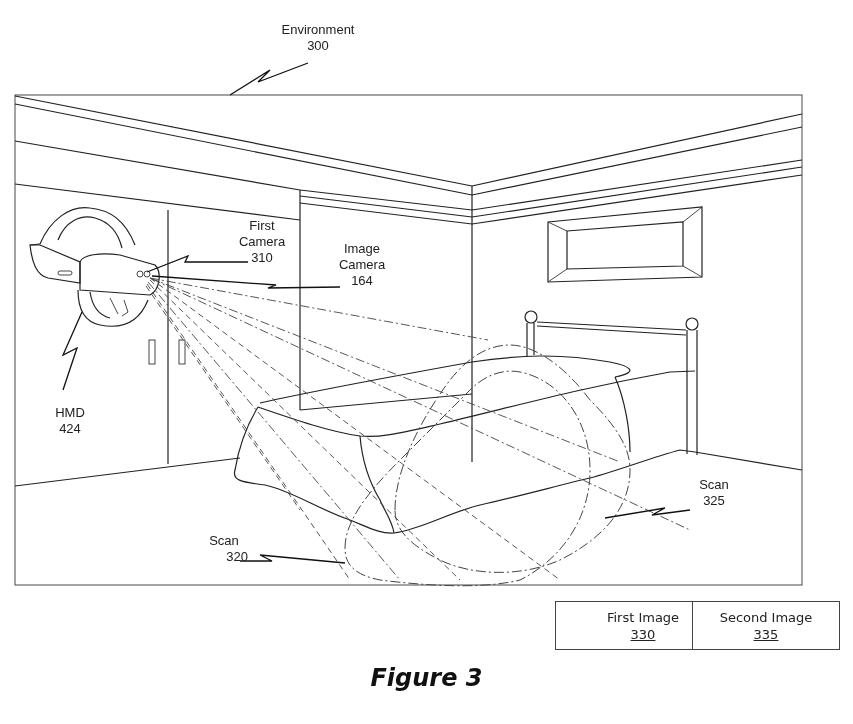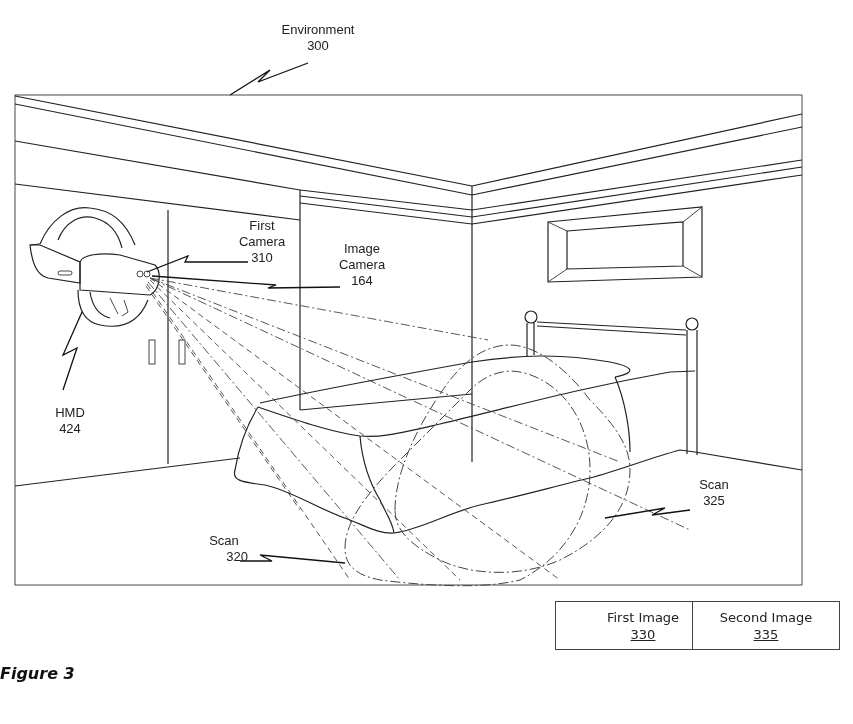--- a/index.html
+++ b/index.html
@@ -6,23 +6,23 @@
   body { width: 853px; height: 724px; position: relative; overflow: hidden;
          font-family: "Liberation Sans", sans-serif; color: #111; }
   #figure { position: absolute; left: 0; top: 0; }
   .lbl { position: absolute; font-family: Liberation Sans, sans-serif; font-size: 13px;
          line-height: 16px; text-align: center; color: #222; white-space: nowrap; }
   .lbl span { display: block; }
   .box { position: absolute; border: 1px solid #444; background: #fff;
          font-family: "DejaVu Sans", sans-serif; font-size: 13px; text-align: center;
          line-height: 17px; color: #222; box-sizing: border-box; padding-top: 7px; }
   .box .num { text-decoration: underline; display: block; }
-  .caption { position: absolute; left: 0; width: 853px; top: 664px; 
+  .caption { position: absolute; left: 0; width: 853px; top: 664px; text-align: center;
              font-family: "DejaVu Sans", sans-serif; font-weight: bold; font-style: italic;
-             font-size: 16px; color: #111; }
+             font-size: 24px; color: #111; }
   svg .ln { stroke: #222; fill: none; stroke-width: 1.2; }
   svg .thin { stroke: #333; fill: none; stroke-width: 0.9; }
   svg .ray1 { stroke: #444; fill: none; stroke-width: 0.9; stroke-dasharray: 9 3 2 3; }
   svg .ray2 { stroke: #444; fill: none; stroke-width: 0.9; stroke-dasharray: 6 4; }
   svg .scan { stroke: #444; fill: none; stroke-width: 1; stroke-dasharray: 10 3 2 3; }
   svg .lead { stroke: #111; fill: none; stroke-width: 1.3; }
 </style>
 </head>
 <body>
 

